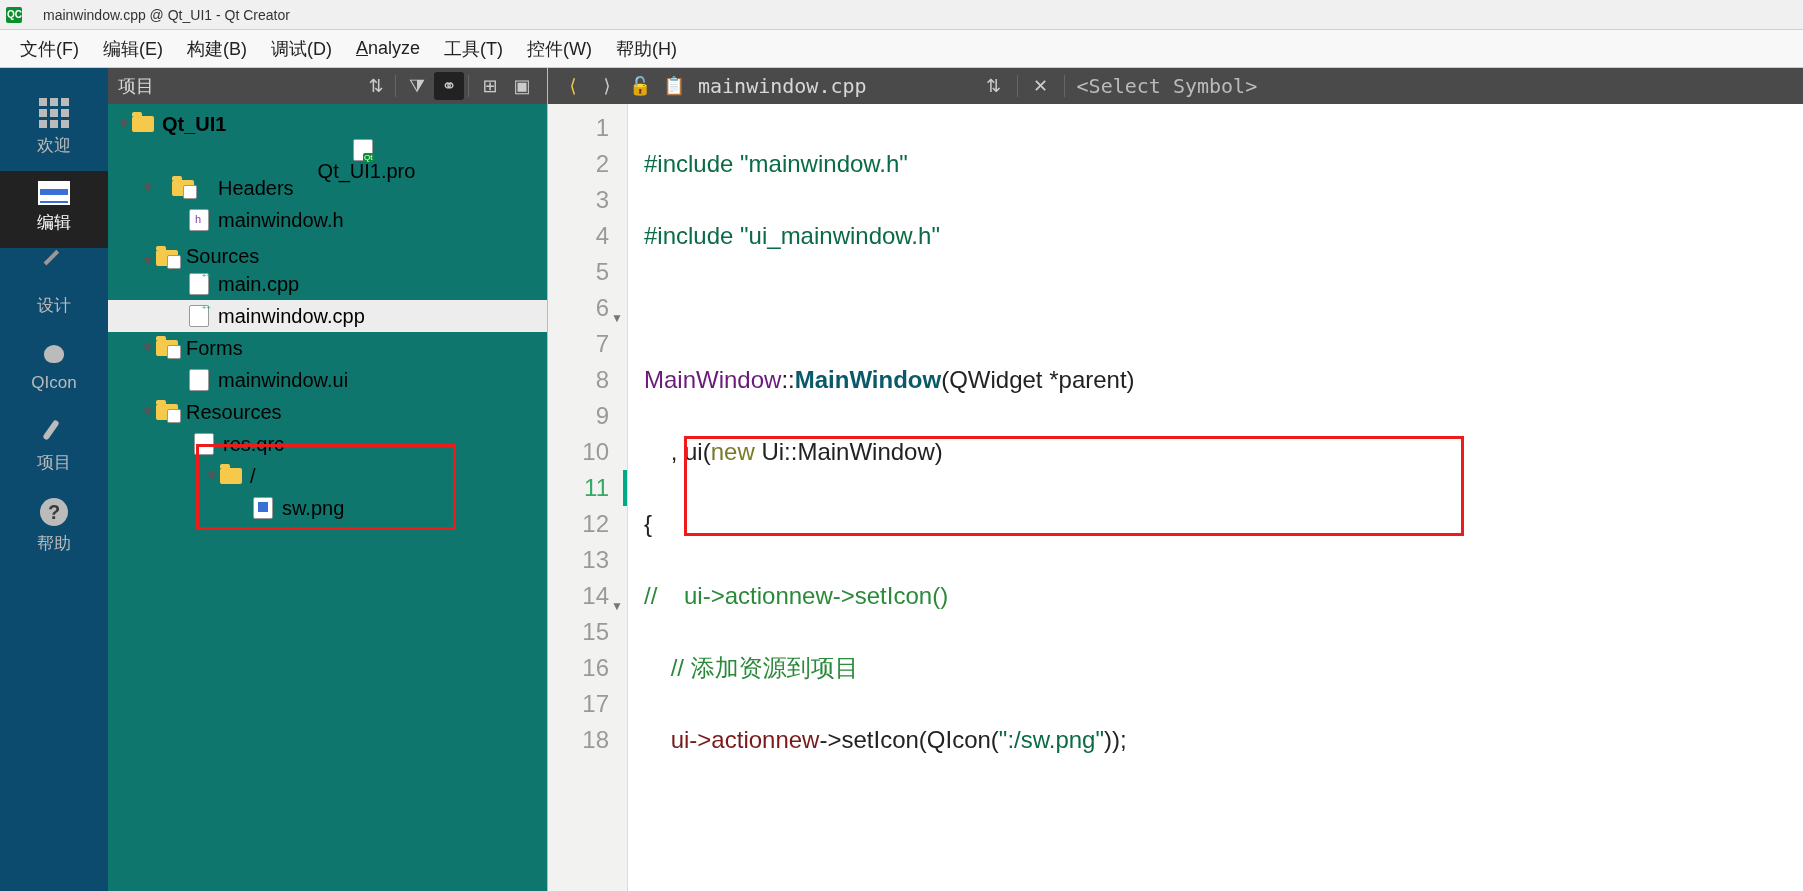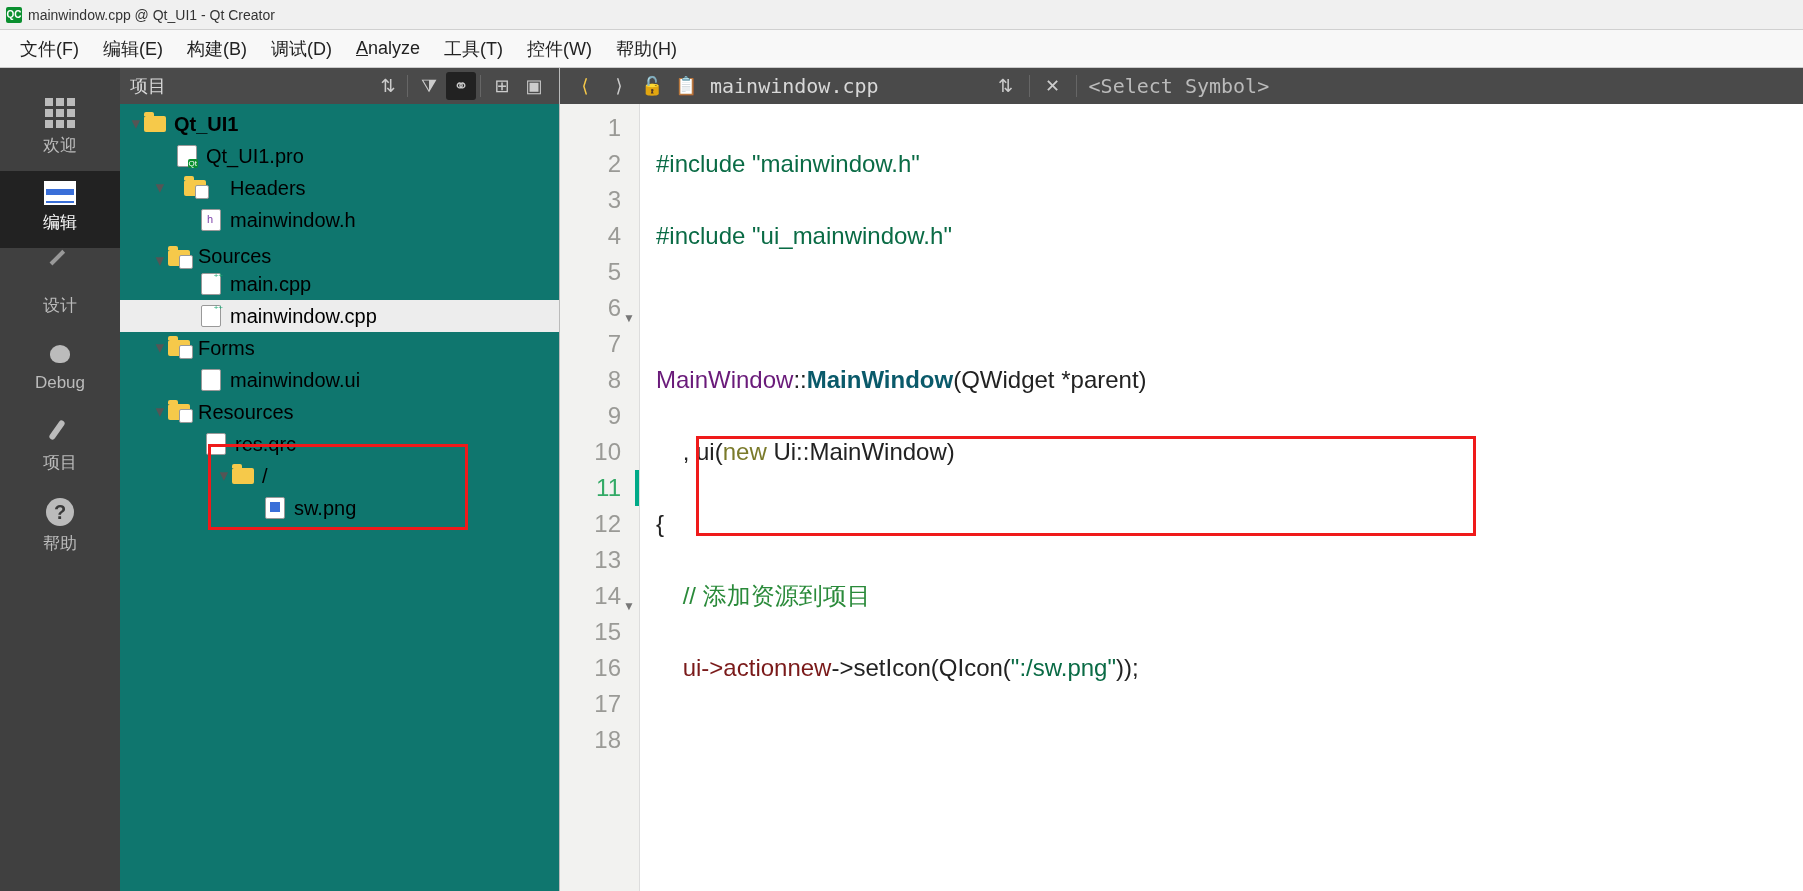--- a/index.html
+++ b/index.html
@@ -1,31 +1,31 @@
 <!DOCTYPE html>
 <html><head>
 <meta charset="utf-8">
 <style>
 * { box-sizing: border-box; margin: 0; padding: 0; font-family: "Microsoft YaHei", "Segoe UI", sans-serif; }
 html, body { height: 100%; background: #fff; overflow: hidden; }
 
 
 .titlebar { height: 30px; background: #f0f0f0; display: flex; align-items: center; padding: 0 6px; border-bottom: 1px solid #d0d0d0; font-size: 14px; color: #333; }
-.titlebar .qc-logo { width: 16px; height: 16px; background: #0a8f2f; color: #fff; font-size: 10px; line-height: 16px; text-align: center; border-radius: 2px; margin-right: 6px; font-weight: bold; }
+.titlebar .qc-logo { width: 16px; height: 16px; background: #0a8f2f; color: #fff; font-size: 10px; line-height: 16px; text-align: right; border-radius: 2px; margin-right: 21px; font-weight: bold; }
 
 
 .menubar { height: 38px; background: #f8f8f8; display: flex; align-items: center; padding: 0 8px; border-bottom: 1px solid #ccc; }
 .menubar .menu-item { padding: 6px 12px; font-size: 18px; color: #222; cursor: pointer; }
 .menubar .menu-item u { text-decoration: underline; }
 
 
 .app { display: flex; height: calc(100% - 68px); }
 
 
-.modebar { width: 120px; background: #404040; display: flex; flex-direction: column; align-items: center; padding-top: 20px; }
+.modebar { width: 108px; background: #0c4a6e; display: flex; flex-direction: column; align-items: center; padding-top: 20px; }
 .mode-item { width: 100%; text-align: center; color: #bbb; padding: 10px 0 14px; cursor: pointer; }
 .mode-item.active { background: #222; color: #fff; }
 .mode-label { font-size: 17px; }
 
 
 .grid9 { display: grid; grid-template-columns: repeat(3,8px); grid-template-rows: repeat(3,8px); gap: 3px; margin: 0 auto 6px; width: 30px; }
 .grid9 span { background: #bbb; }
 .editicn { background: #3a6fd8; width: 32px; height: 24px; margin: 0 auto 6px; border: 2px solid #fff; box-shadow: inset 0 6px #fff, inset 0 12px #3a6fd8, inset 0 18px #fff; }
 .pencil { width: 30px; height: 30px; margin: 0 auto 6px; position: relative; }
 .pencil::before { content: ''; position: absolute; left: 6px; top: 4px; width: 18px; height: 4px; background: #999; transform: rotate(-45deg); transform-origin: left; }
@@ -133,21 +133,21 @@
     <div class="mode-item active">
       <div class="editicn"></div>
       <div class="mode-label">编辑</div>
     </div>
     <div class="mode-item">
       <div class="pencil"></div>
       <div class="mode-label">设计</div>
     </div>
     <div class="mode-item">
       <div class="bug"></div>
-      <div class="mode-label">Debug</div>
+      <div class="mode-label">QIcon</div>
     </div>
     <div class="mode-item">
       <div class="wrench"></div>
       <div class="mode-label">项目</div>
     </div>
     <div class="mode-item">
       <div class="qmark">?</div>
       <div class="mode-label">帮助</div>
     </div>
   </div>
@@ -166,21 +166,21 @@
     </div>
 
     <div class="tree" style="position:relative;">
       <div class="tree-row" style="padding-left:8px;">
         <span class="tw arrow open"></span>
         <span class="ticon">
             <span class="folder"></span>
           </span>
         <span class="bold">Qt_UI1</span>
       </div>
-      <div class="tree-row" style="padding-left:56px;">
+      <div class="tree-row" style="padding-left:86px;flex-direction:column;">
         <span class="ticon">
             <span class="file pro"></span>
           </span>
         <span>Qt_UI1.pro</span>
       </div>
       <div class="tree-row" style="padding-left:32px;gap:16px;">
         <span class="tw arrow open"></span>
         <span class="ticon">
             <span class="folder hdr"></span>
           </span>
@@ -291,20 +291,21 @@
         <div class="gl">17</div>
         <div class="gl">18</div>
       </div>
       <div class="code">
 <div class="cl"><span class="pp">#include</span> <span class="str">"mainwindow.h"</span></div>
 <div class="cl"><span class="pp">#include</span> <span class="str">"ui_mainwindow.h"</span></div>
 <div class="cl"></div>
 <div class="cl"><span class="type">MainWindow</span><span class="black">::</span><span class="fn">MainWindow</span><span class="black">(QWidget *parent)</span></div>
 <div class="cl"><span class="black">    , ui(</span><span class="kw">new</span><span class="black"> Ui::MainWindow)</span></div>
 <div class="cl"><span class="black">{</span></div>
+<div class="cl"><span class="cmt">//    ui-&gt;actionnew-&gt;setIcon()</span></div>
 <div class="cl"><span class="cmt">    // 添加资源到项目</span></div>
 <div class="cl"><span class="ident">    ui-&gt;</span><span class="ident">actionnew</span><span class="black">-&gt;</span><span class="black">setIcon</span><span class="black">(QIcon(</span><span class="str">":/sw.png"</span><span class="black">));</span></div>
 
 
 
 
 
 
 
       </div>

